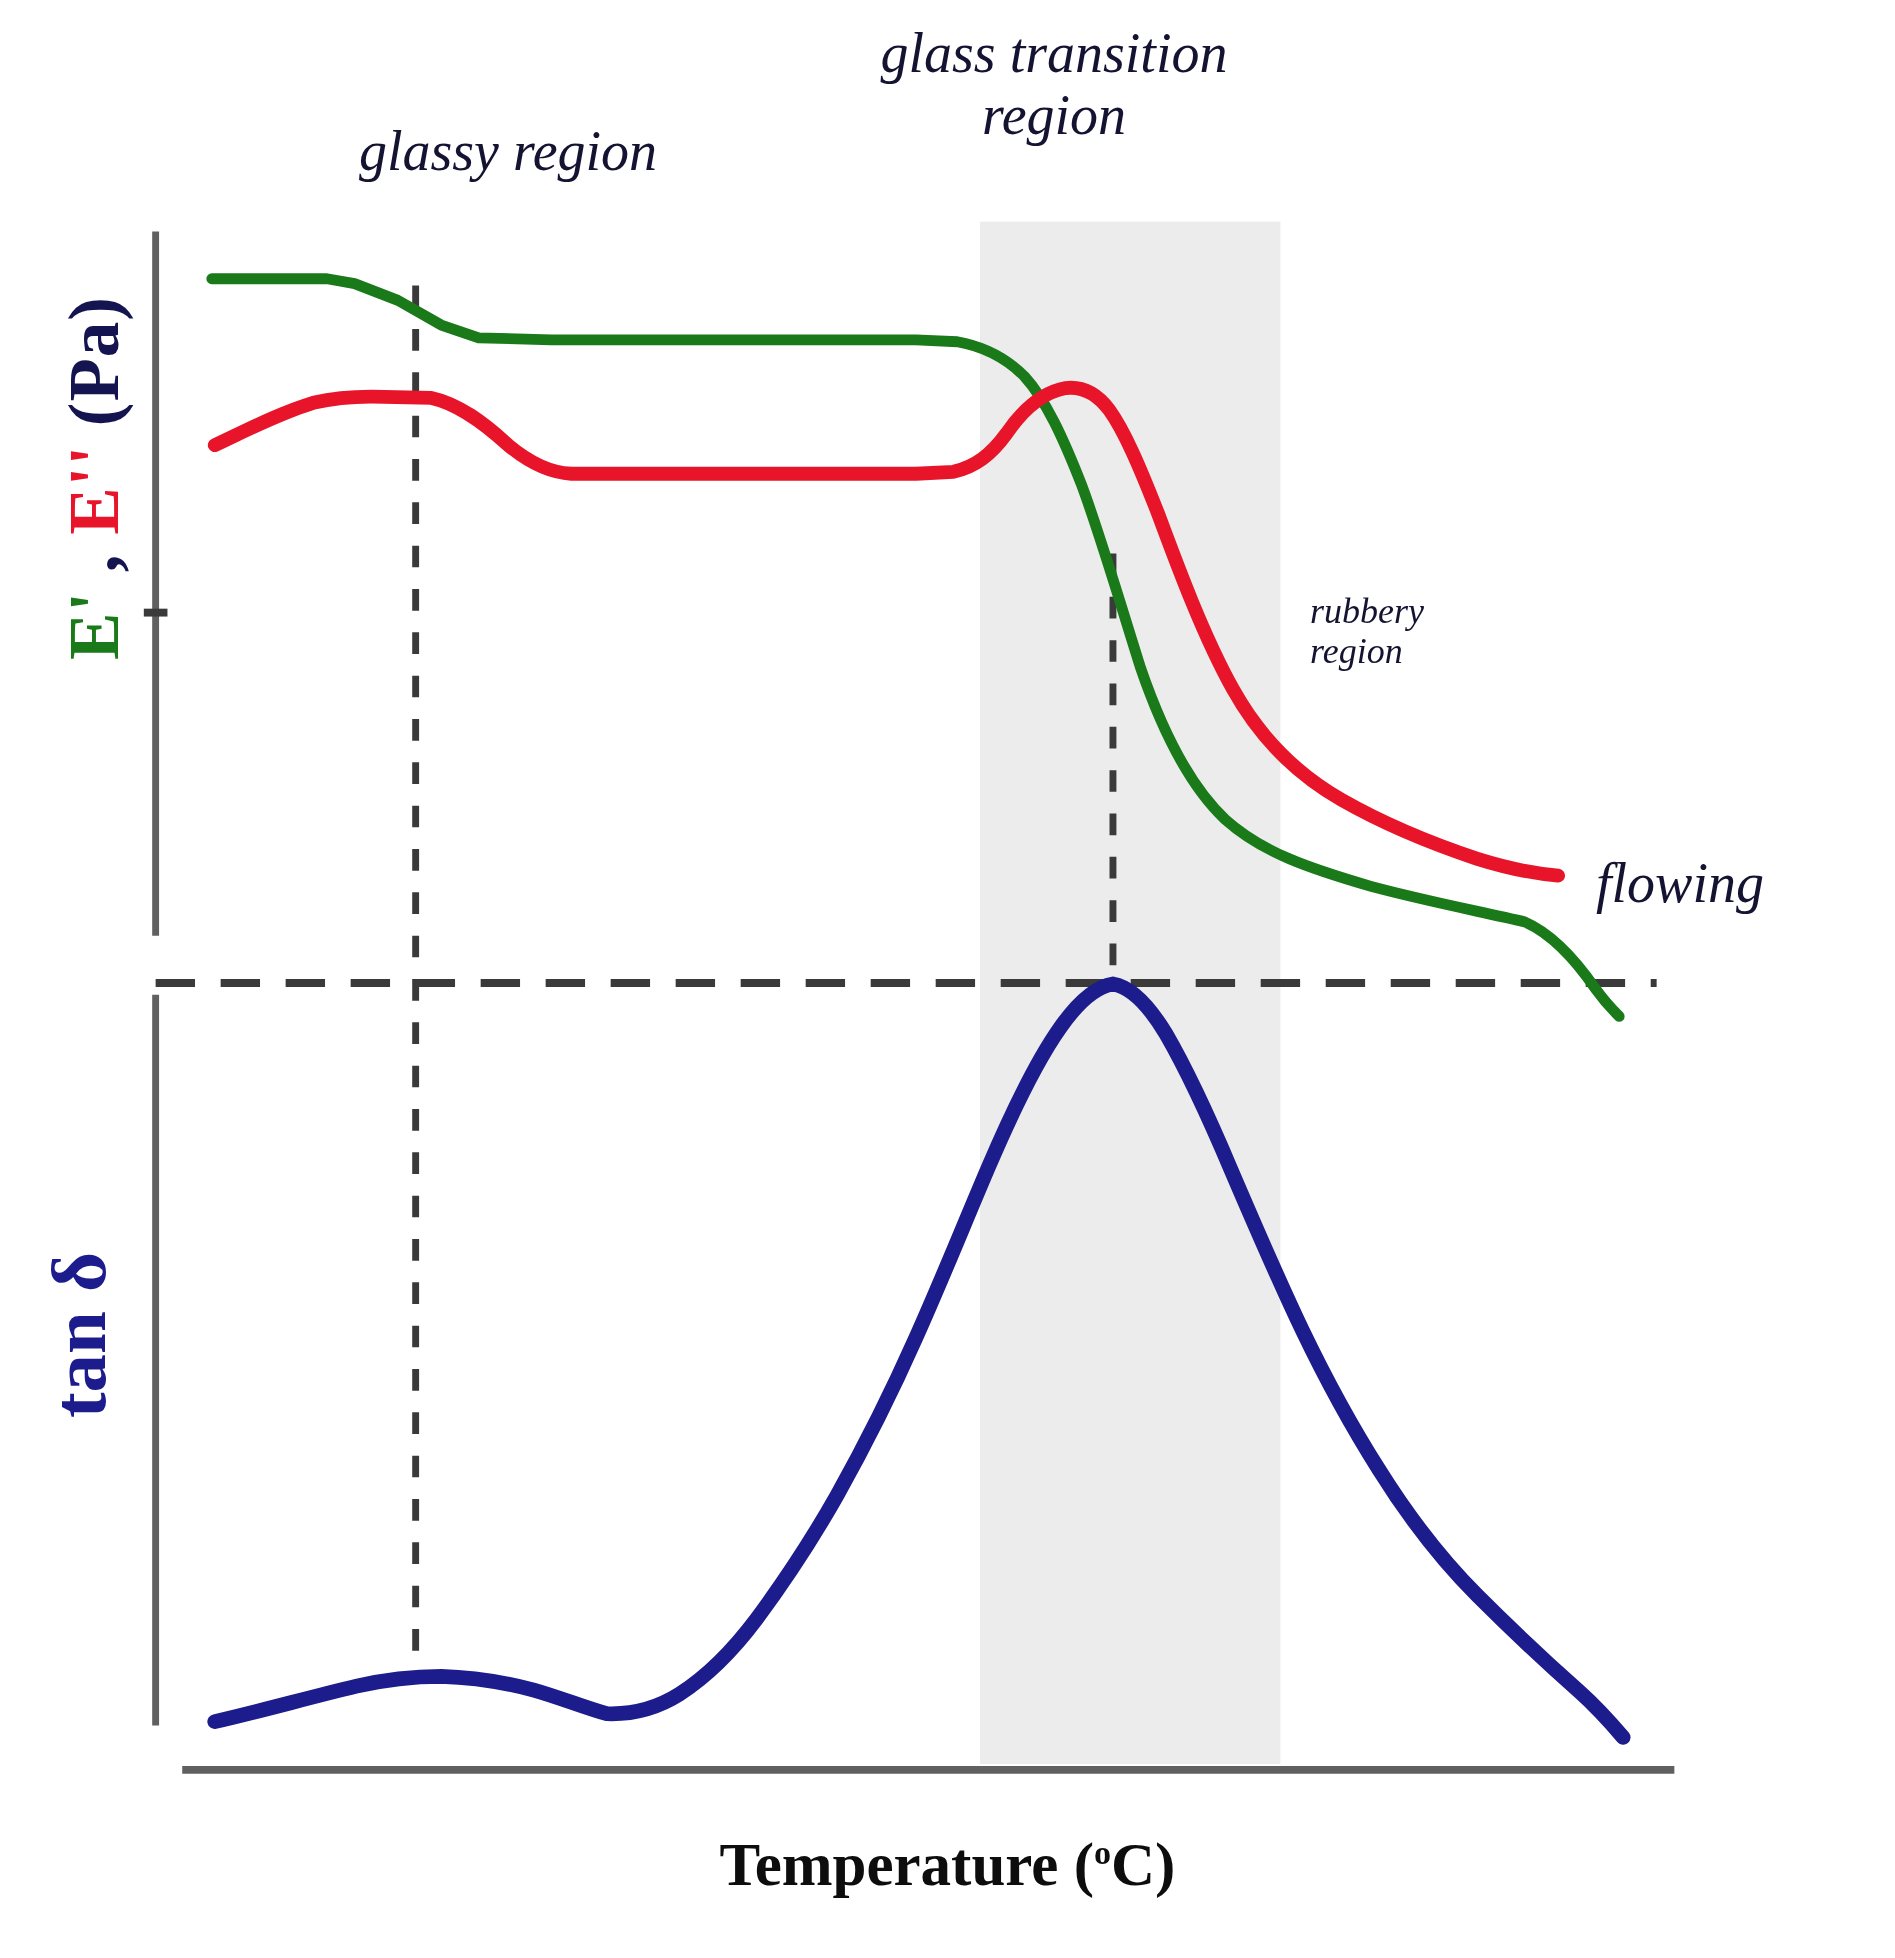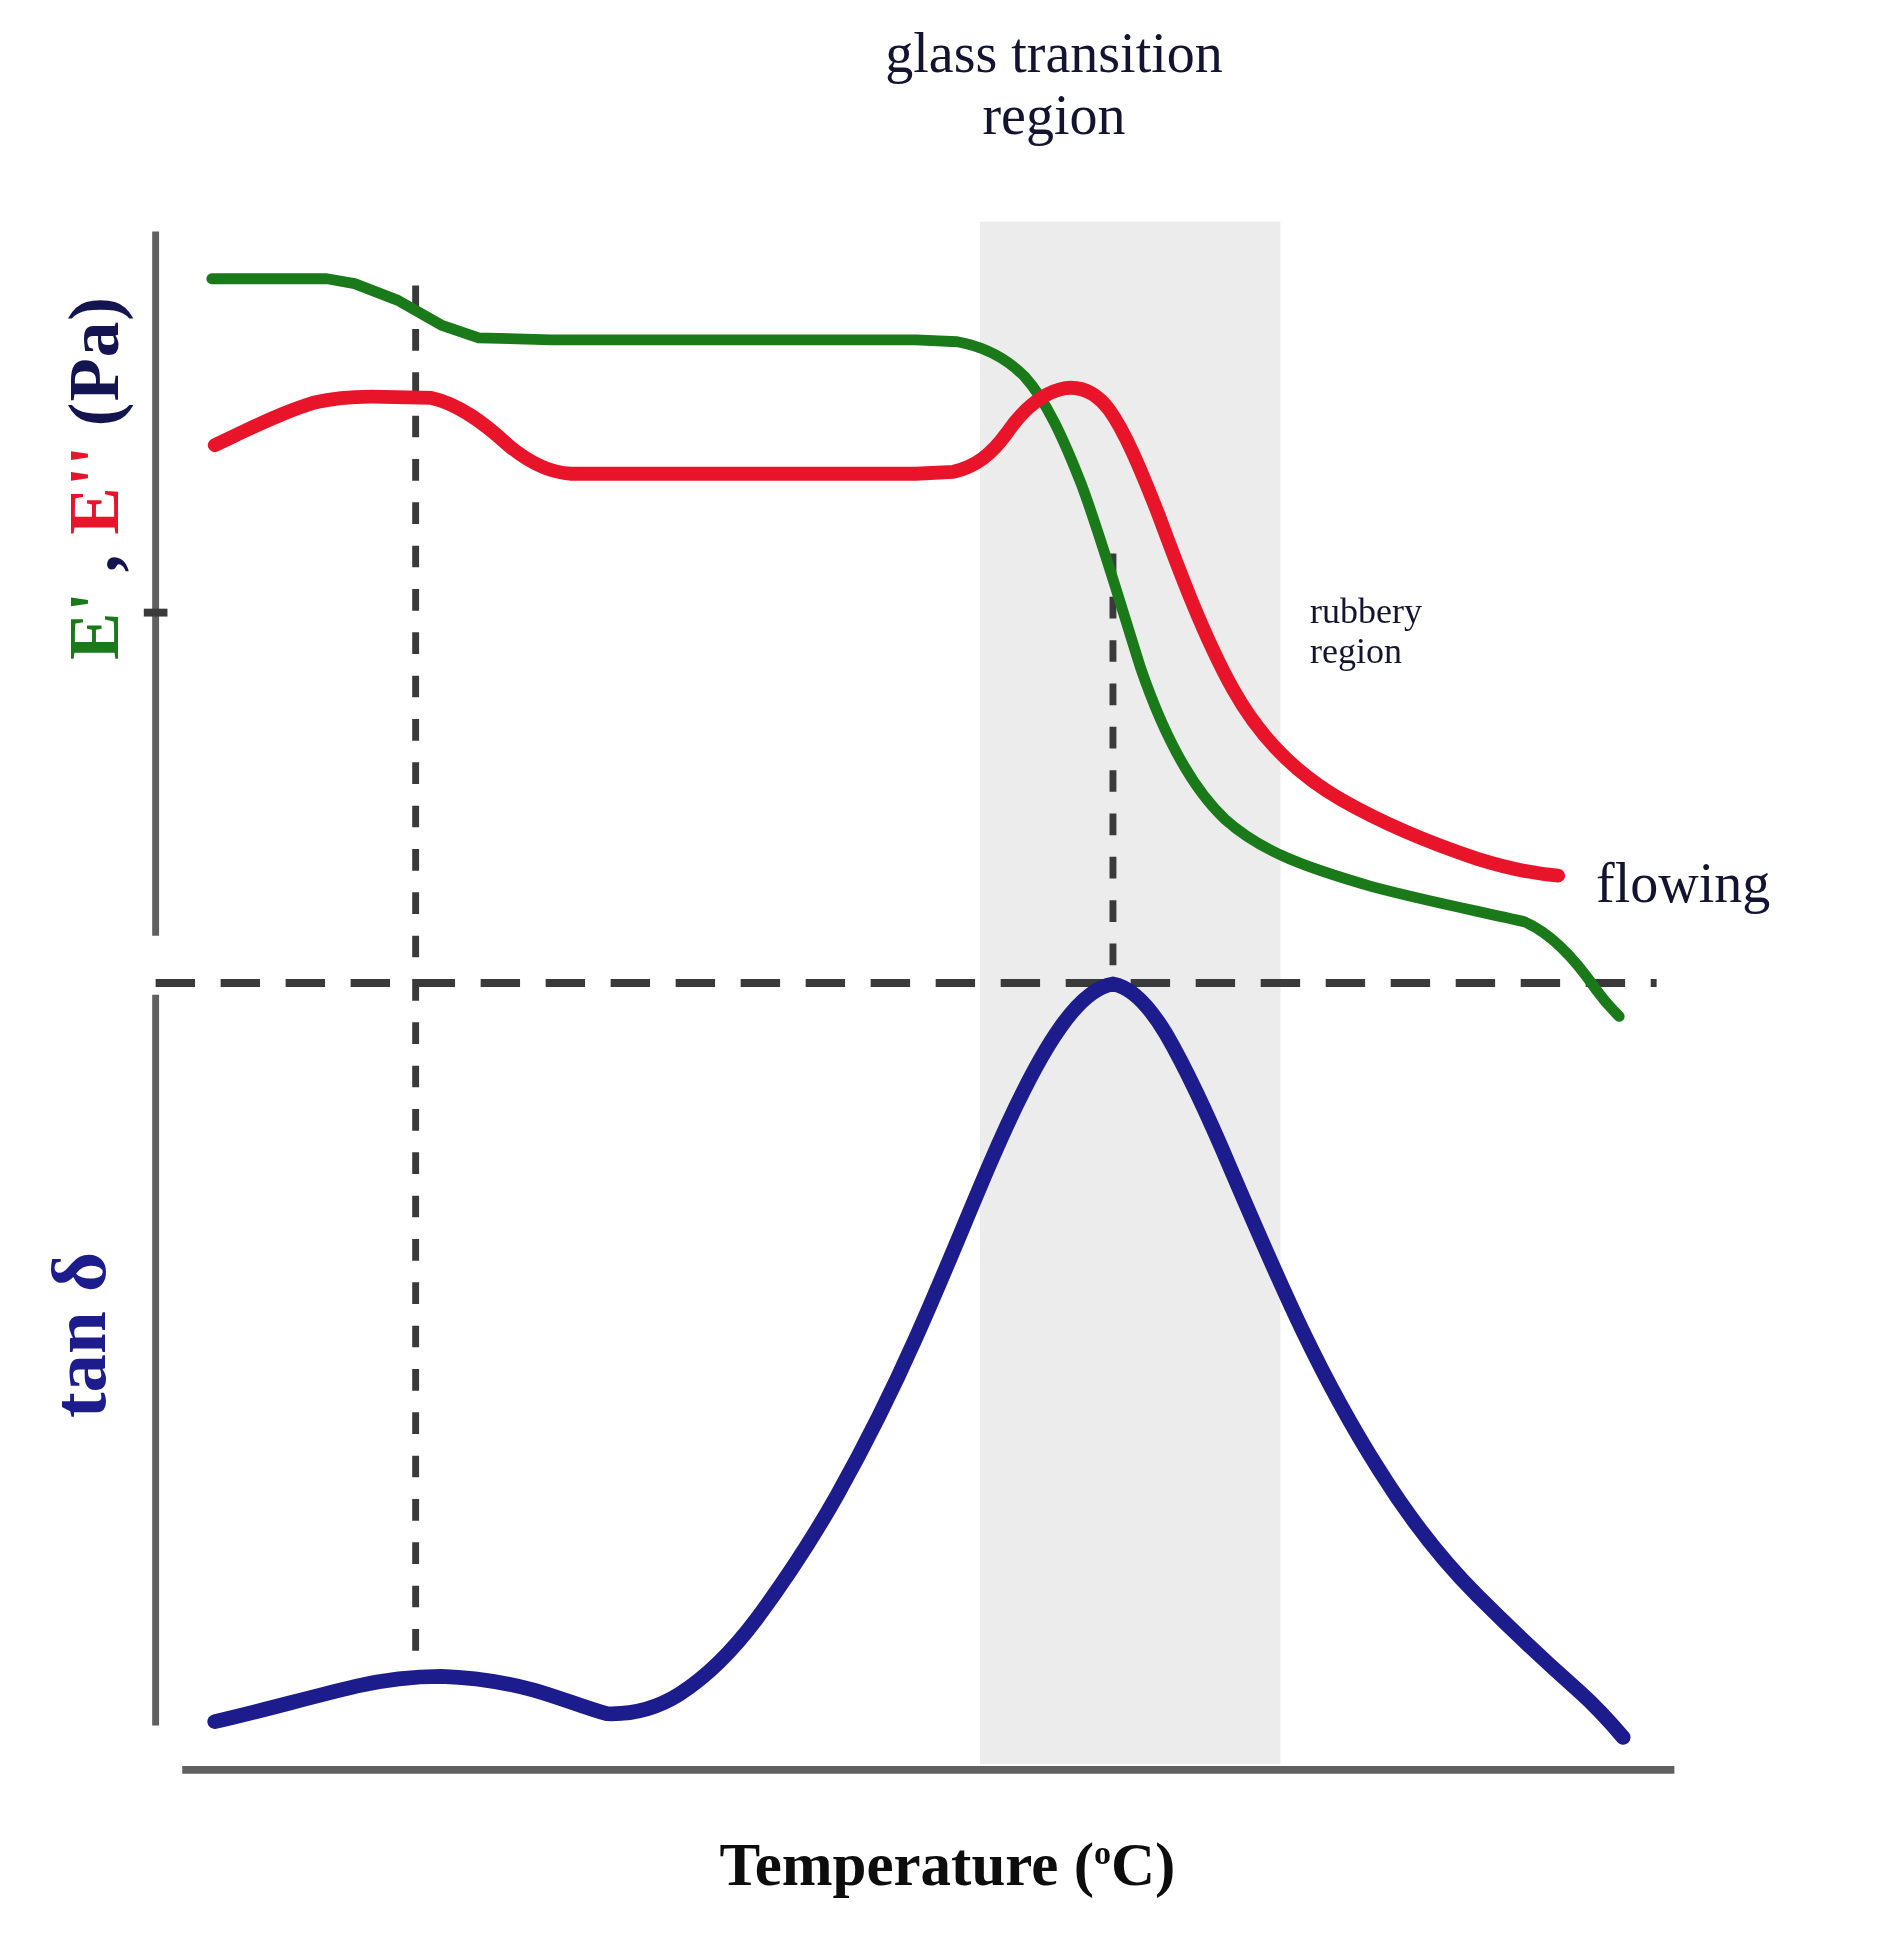--- a/index.html
+++ b/index.html
@@ -1,21 +1,21 @@
 <!DOCTYPE html>
 <html><head>
 <meta charset="utf-8">
 <style>
   html,body{margin:0;padding:0;background:#ffffff;}
   body{width:1895px;height:1958px;position:relative;overflow:hidden;
        font-family:"Liberation Serif","DejaVu Serif",serif;}
   #stage{position:absolute;left:0;top:0;width:1895px;height:1958px;background:#fff;}
   svg#plot{position:absolute;left:0;top:0;width:1895px;height:1958px;display:block;}
 
-  .anno{position:absolute;color:#141432;
+  .anno{position:absolute;color:#141432;font-style:italic;
         font-family:"Liberation Serif","DejaVu Serif",serif;
         line-height:1.12;white-space:pre-line;text-align:center;}
   #anno-glassy{left:296px;top:120px;width:424px;font-size:56px;}
   #anno-glasstr{left:798px;top:21.7px;width:512px;font-size:56px;}
   #anno-rubbery{left:1310px;top:591px;width:296px;font-size:36px;text-align:left;}
   #anno-flowing{left:1596px;top:852px;width:325px;font-size:56px;text-align:left;}
 
   #ylab-left{position:absolute;left:-207px;top:424px;width:630px;height:108px;
              transform:rotate(-90deg);transform-origin:center center;
              text-align:center;font-weight:bold;font-size:71px;letter-spacing:1px;
@@ -101,20 +101,21 @@
              C1534,1654 1568,1686 1604,1718
              C1622,1734 1636,1750 1648,1764"></path>
   </svg>
 
   <div id="ylab-left">
     <span class="gp">E'</span><span class="np"> , </span><span class="rp">E''</span><span class="np"> (Pa)</span>
   </div>
 
   <div id="ylab-tan">tan δ</div>
 
+  <div class="anno" id="anno-glassy">glassy region</div>
   <div class="anno" id="anno-glasstr">glass transition
 region</div>
   <div class="anno" id="anno-rubbery">rubbery
 region</div>
   <div class="anno" id="anno-flowing">flowing</div>
 
   <div id="xlab"><span>Temperature (</span><sup>o</sup><span>C)</span></div>
 
 </div>
 

